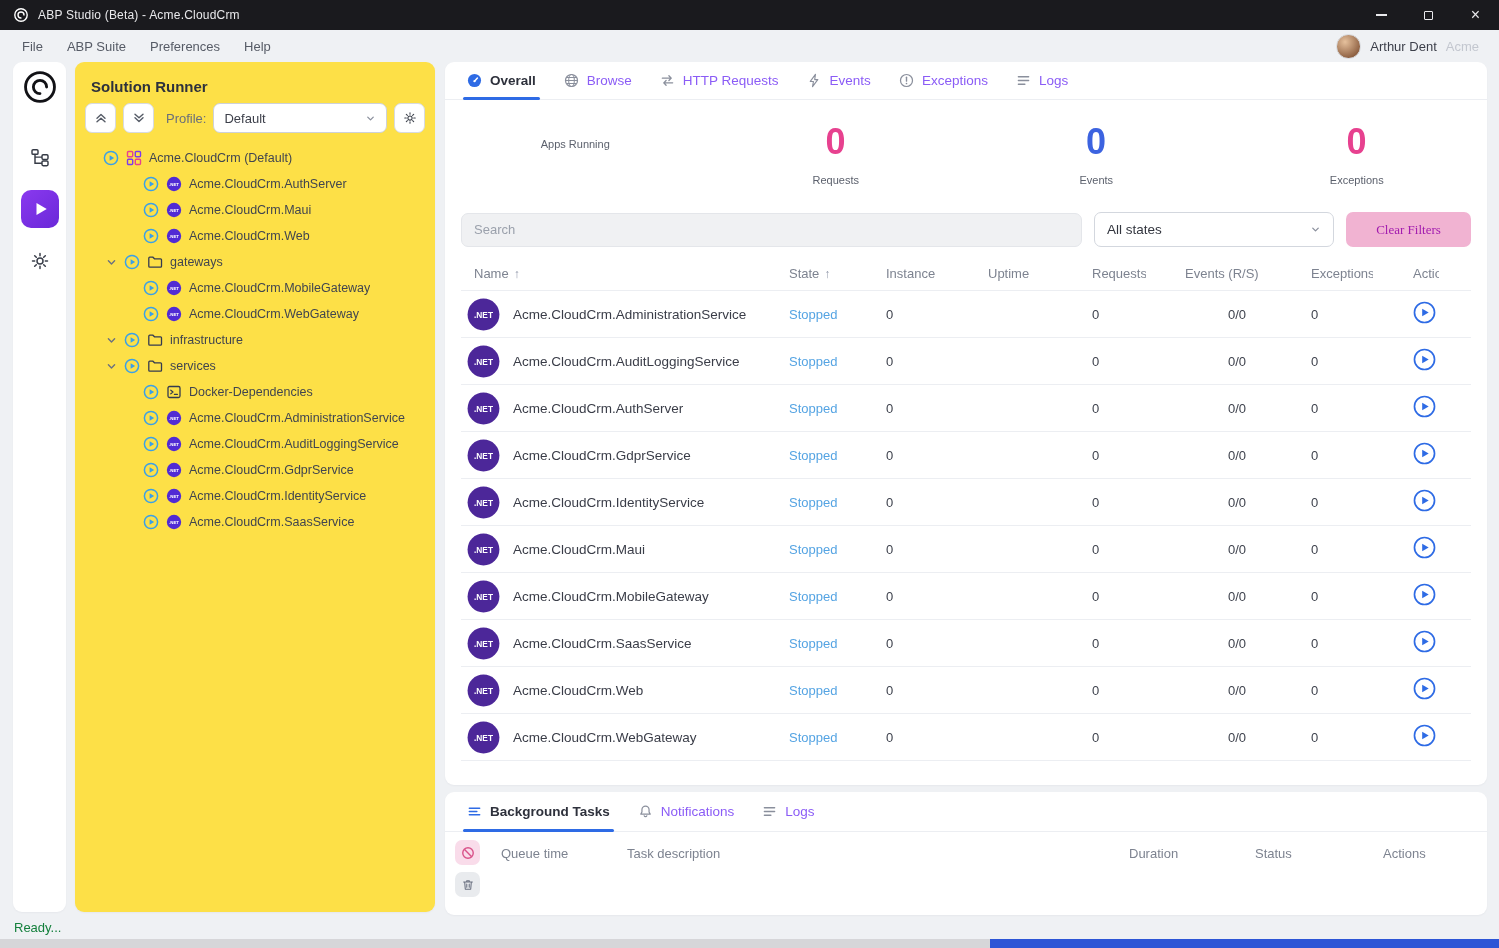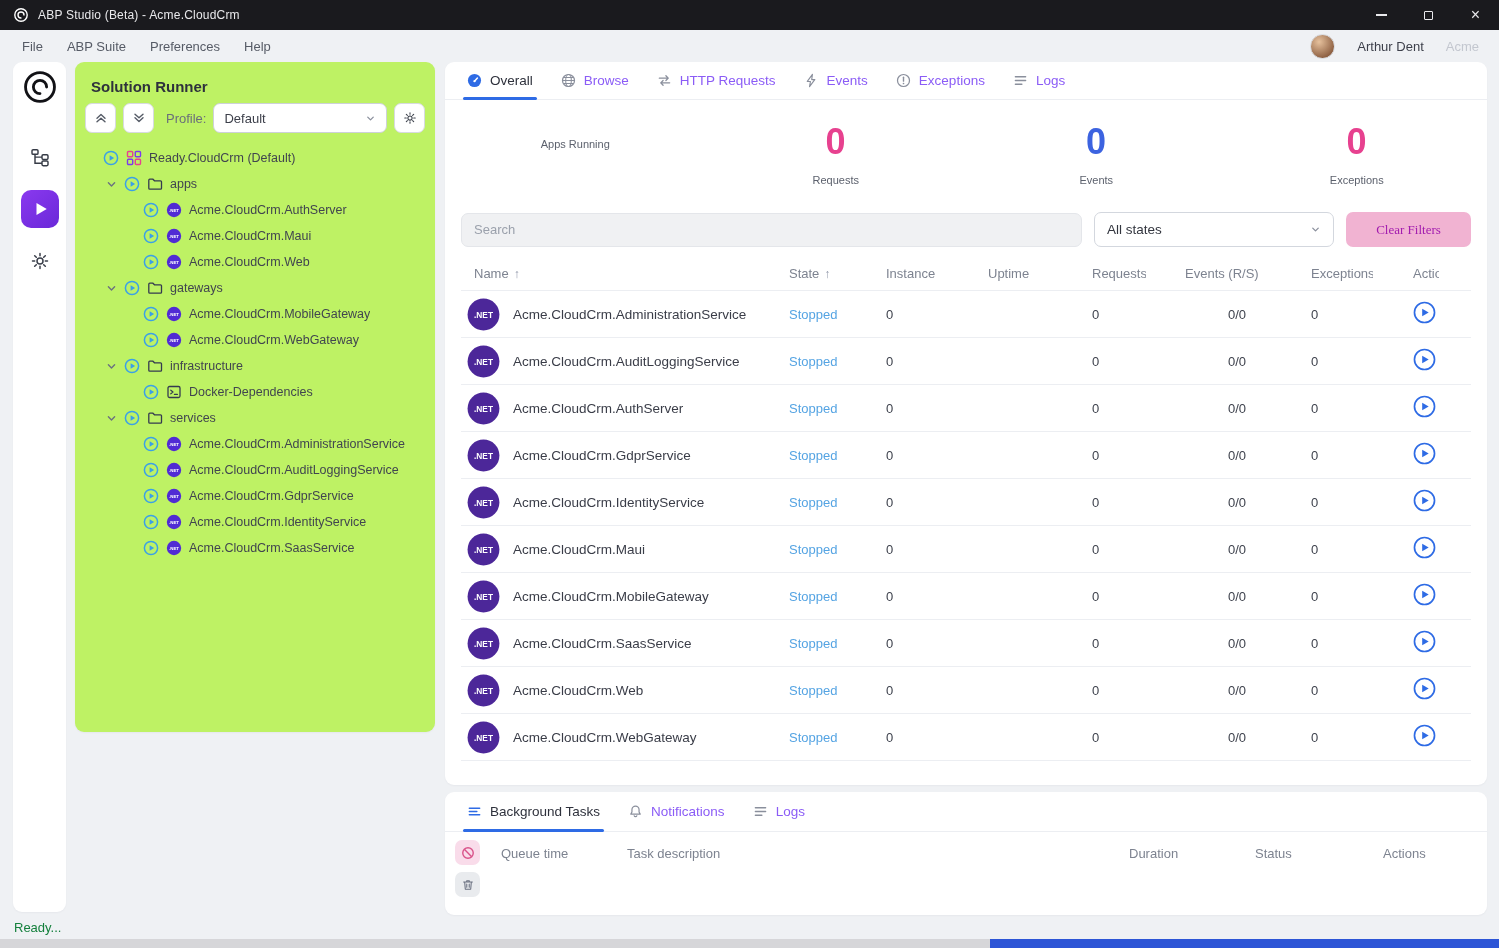--- a/index.html
+++ b/index.html
@@ -17,35 +17,35 @@
   .tb-title{font-size:12px;letter-spacing:.2px}
   .win-controls{margin-left:auto;display:flex;height:100%}
   .win-btn{width:47px;height:100%;display:flex;align-items:center;justify-content:center;font-size:16px;color:#e9e9ec}
   .g-min{width:11px;height:2px;background:#e9e9ec;display:inline-block}
   .g-max{width:9px;height:9px;border:1.2px solid #e9e9ec;border-radius:1px;display:inline-block}
 
   
   .menubar{position:absolute;left:0;top:30px;width:100%;height:32px;display:flex;align-items:center;padding:0 10px}
   .menu-items{display:flex;align-items:center}
   .menu-item{padding:0 12px;font-size:13px;color:#565b66}
-  .menu-right{margin-left:auto;display:flex;align-items:center;gap:22px;padding-right:10px}
+  .menu-right{margin-left:auto;display:flex;align-items:center;gap:9px;padding-right:10px}
   .avatar{width:25px;height:25px;border-radius:50%;background:radial-gradient(circle at 35% 30%,#e6c19d,#8d5f41 75%);border:1px solid #d8dade}
   .user-name{font-size:13px;color:#3c3f4a}
   .tenant-name{font-size:13px;color:#c3c7cf}
 
   
   .rail{position:absolute;left:13px;top:62px;width:53px;height:850px;background:#fff;border-radius:9px;display:flex;flex-direction:column;align-items:center;box-shadow:0 1px 2px rgba(25,30,50,.04)}
   .rail-logo{width:34px;height:34px;margin-top:8px}
   .rail-items{display:flex;flex-direction:column;align-items:center;margin-top:34px;gap:14px}
   .rail-btn{width:38px;height:38px;border-radius:10px;display:flex;align-items:center;justify-content:center}
   .rail-btn.active{background:linear-gradient(140deg,#8a39ef,#6a28d8)}
   .rail-ic{width:20px;height:20px}
 
   
-  .runner{position:absolute;left:75px;top:62px;width:360px;height:670px;background:#bef264;border-radius:9px;box-shadow:0 1px 2px rgba(25,30,50,.04)}
+  .runner{position:absolute;left:75px;top:62px;width:360px;height:850px;background:#fde047;border-radius:9px;box-shadow:0 1px 2px rgba(25,30,50,.04)}
   .runner-title{font-size:15px;font-weight:700;color:#2e313c;padding:16px 16px 0}
   .runner-toolbar{display:flex;align-items:center;gap:7px;padding:0 10px;margin-top:8px}
   .sq-btn{width:31px;height:30px;border:1px solid #d7dae0;border-radius:7px;background:#fff;display:flex;align-items:center;justify-content:center}
   .sq-btn .icon{width:14px;height:14px}
   .profile-label{font-size:13px;color:#6a6f7a;margin-left:5px;white-space:nowrap}
   .profile-select{flex:1;height:30px;border:1px solid #cdd1d9;border-radius:7px;display:flex;align-items:center;justify-content:space-between;padding:0 10px;font-size:13px;color:#3c3f4a;background:#fff}
   .sel-chev{width:11px;height:11px}
   .tree{margin-top:12px}
   .tree-row{height:26px;display:flex;align-items:center;font-size:12.5px;color:#41454f;gap:7px;white-space:nowrap}
   .tree-row.lvl0{padding-left:28px}
@@ -53,21 +53,21 @@
   .tree-row.lvl2{padding-left:68px}
   .t-ic{width:16px;height:16px}
   .chev{width:11px;height:11px}
   .tree-label{overflow:hidden;text-overflow:ellipsis}
 
   
   .main{position:absolute;left:445px;top:62px;width:1042px;height:723px;background:#fff;border-radius:9px;box-shadow:0 1px 2px rgba(25,30,50,.04)}
   .main-tabs,.bottom-tabs{display:flex;align-items:stretch;height:38px;border-bottom:1px solid #eceef2;padding:0 8px}
   .bottom-tabs{height:40px}
   .tab{position:relative;display:flex;align-items:center;gap:8px;padding:0 14px;font-size:13.5px;color:#8b5cf6}
-  .tab.active{color:#2e313c;font-weight:400}
+  .tab.active{color:#2e313c;font-weight:700}
   .tab.active::after{content:"";position:absolute;left:10px;right:10px;bottom:-1px;height:3px;border-radius:2px;background:#2e6be5}
   .tab-ic{width:15px;height:15px}
   .stats{display:flex;padding-top:24px}
   .stat{flex:1;text-align:center}
   .stat-value{font-size:36px;line-height:36px;font-weight:700;letter-spacing:.5px}
   .stat-label{font-size:11px;color:#5c616d;margin-top:14px}
   .filter-row{display:flex;align-items:center;gap:12px;padding:26px 16px 0}
   .search-input{flex:1;height:20px;background:#f0f1f3;border:1px solid #e4e6ea;border-radius:7px;padding:16px 12px;font-size:13px;color:#000000;outline:none;font-family:inherit}
   .search-input::placeholder{color:#9ba1ac}
   .state-select{width:240px;height:35px;background:#fff;border:1px solid #d3d7de;border-radius:7px;display:flex;align-items:center;justify-content:space-between;padding:5px 12px;font-size:13.5px;color:#33363f}
@@ -225,187 +225,168 @@
           </svg>
         </span>
         <span class="icon t-ic">
           <svg viewBox="0 0 16 16">
             <rect x="1.5" y="1.5" width="5.2" height="5.2" rx="1" fill="none" stroke="#e7418f" stroke-width="1.4"></rect>
             <rect x="9.3" y="1.5" width="5.2" height="5.2" rx="1" fill="none" stroke="#7c3aed" stroke-width="1.4"></rect>
             <rect x="1.5" y="9.3" width="5.2" height="5.2" rx="1" fill="none" stroke="#7c3aed" stroke-width="1.4"></rect>
             <rect x="9.3" y="9.3" width="5.2" height="5.2" rx="1" fill="none" stroke="#e7418f" stroke-width="1.4"></rect>
           </svg>
         </span>
-        <span class="tree-label">Ready.CloudCrm (Default)</span>
+        <span class="tree-label">Acme.CloudCrm (Default)</span>
+      </div>
+      <div class="tree-row lvl2">
+        <span class="icon t-ic">
+          <svg viewBox="0 0 16 16">
+            <circle cx="8" cy="8" r="6.6" fill="none" stroke="#3aa0e8" stroke-width="1.5"></circle>
+            <path d="M6.6 5.3v5.4L11.2 8z" fill="#3aa0e8"></path>
+          </svg>
+        </span>
+        <span class="icon t-ic">
+          <svg viewBox="0 0 16 16">
+            <circle cx="8" cy="8" r="7.2" fill="#512bd4"></circle>
+            <text x="8" y="9.9" font-size="4.4" fill="#fff" text-anchor="middle" font-weight="bold">.NET</text>
+          </svg>
+        </span>
+        <span class="tree-label">Acme.CloudCrm.AuthServer</span>
+      </div>
+      <div class="tree-row lvl2">
+        <span class="icon t-ic">
+          <svg viewBox="0 0 16 16">
+            <circle cx="8" cy="8" r="6.6" fill="none" stroke="#3aa0e8" stroke-width="1.5"></circle>
+            <path d="M6.6 5.3v5.4L11.2 8z" fill="#3aa0e8"></path>
+          </svg>
+        </span>
+        <span class="icon t-ic">
+          <svg viewBox="0 0 16 16">
+            <circle cx="8" cy="8" r="7.2" fill="#512bd4"></circle>
+            <text x="8" y="9.9" font-size="4.4" fill="#fff" text-anchor="middle" font-weight="bold">.NET</text>
+          </svg>
+        </span>
+        <span class="tree-label">Acme.CloudCrm.Maui</span>
+      </div>
+      <div class="tree-row lvl2">
+        <span class="icon t-ic">
+          <svg viewBox="0 0 16 16">
+            <circle cx="8" cy="8" r="6.6" fill="none" stroke="#3aa0e8" stroke-width="1.5"></circle>
+            <path d="M6.6 5.3v5.4L11.2 8z" fill="#3aa0e8"></path>
+          </svg>
+        </span>
+        <span class="icon t-ic">
+          <svg viewBox="0 0 16 16">
+            <circle cx="8" cy="8" r="7.2" fill="#512bd4"></circle>
+            <text x="8" y="9.9" font-size="4.4" fill="#fff" text-anchor="middle" font-weight="bold">.NET</text>
+          </svg>
+        </span>
+        <span class="tree-label">Acme.CloudCrm.Web</span>
       </div>
       <div class="tree-row lvl1">
         <span class="icon chev">
           <svg viewBox="0 0 12 12">
             <path d="M2.6 4.2L6 7.6l3.4-3.4" fill="none" stroke="#6a7080" stroke-width="1.5" stroke-linecap="round" stroke-linejoin="round"></path>
           </svg>
         </span>
         <span class="icon t-ic">
           <svg viewBox="0 0 16 16">
             <circle cx="8" cy="8" r="6.6" fill="none" stroke="#3aa0e8" stroke-width="1.5"></circle>
             <path d="M6.6 5.3v5.4L11.2 8z" fill="#3aa0e8"></path>
           </svg>
         </span>
         <span class="icon t-ic">
           <svg viewBox="0 0 16 16">
             <path d="M1.8 4.2c0-.6.4-1 1-1h3.1l1.6 1.6h6c.6 0 1 .4 1 1v6.4c0 .6-.4 1-1 1H2.8c-.6 0-1-.4-1-1z" fill="none" stroke="#343a50" stroke-width="1.3"></path>
           </svg>
         </span>
-        <span class="tree-label">apps</span>
-      </div>
-      <div class="tree-row lvl2">
-        <span class="icon t-ic">
-          <svg viewBox="0 0 16 16">
-            <circle cx="8" cy="8" r="6.6" fill="none" stroke="#3aa0e8" stroke-width="1.5"></circle>
-            <path d="M6.6 5.3v5.4L11.2 8z" fill="#3aa0e8"></path>
-          </svg>
-        </span>
-        <span class="icon t-ic">
-          <svg viewBox="0 0 16 16">
-            <circle cx="8" cy="8" r="7.2" fill="#512bd4"></circle>
-            <text x="8" y="9.9" font-size="4.4" fill="#fff" text-anchor="middle" font-weight="bold">.NET</text>
-          </svg>
-        </span>
-        <span class="tree-label">Acme.CloudCrm.AuthServer</span>
-      </div>
-      <div class="tree-row lvl2">
-        <span class="icon t-ic">
-          <svg viewBox="0 0 16 16">
-            <circle cx="8" cy="8" r="6.6" fill="none" stroke="#3aa0e8" stroke-width="1.5"></circle>
-            <path d="M6.6 5.3v5.4L11.2 8z" fill="#3aa0e8"></path>
-          </svg>
-        </span>
-        <span class="icon t-ic">
-          <svg viewBox="0 0 16 16">
-            <circle cx="8" cy="8" r="7.2" fill="#512bd4"></circle>
-            <text x="8" y="9.9" font-size="4.4" fill="#fff" text-anchor="middle" font-weight="bold">.NET</text>
-          </svg>
-        </span>
-        <span class="tree-label">Acme.CloudCrm.Maui</span>
-      </div>
-      <div class="tree-row lvl2">
-        <span class="icon t-ic">
-          <svg viewBox="0 0 16 16">
-            <circle cx="8" cy="8" r="6.6" fill="none" stroke="#3aa0e8" stroke-width="1.5"></circle>
-            <path d="M6.6 5.3v5.4L11.2 8z" fill="#3aa0e8"></path>
-          </svg>
-        </span>
-        <span class="icon t-ic">
-          <svg viewBox="0 0 16 16">
-            <circle cx="8" cy="8" r="7.2" fill="#512bd4"></circle>
-            <text x="8" y="9.9" font-size="4.4" fill="#fff" text-anchor="middle" font-weight="bold">.NET</text>
-          </svg>
-        </span>
-        <span class="tree-label">Acme.CloudCrm.Web</span>
+        <span class="tree-label">gateways</span>
+      </div>
+      <div class="tree-row lvl2">
+        <span class="icon t-ic">
+          <svg viewBox="0 0 16 16">
+            <circle cx="8" cy="8" r="6.6" fill="none" stroke="#3aa0e8" stroke-width="1.5"></circle>
+            <path d="M6.6 5.3v5.4L11.2 8z" fill="#3aa0e8"></path>
+          </svg>
+        </span>
+        <span class="icon t-ic">
+          <svg viewBox="0 0 16 16">
+            <circle cx="8" cy="8" r="7.2" fill="#512bd4"></circle>
+            <text x="8" y="9.9" font-size="4.4" fill="#fff" text-anchor="middle" font-weight="bold">.NET</text>
+          </svg>
+        </span>
+        <span class="tree-label">Acme.CloudCrm.MobileGateway</span>
+      </div>
+      <div class="tree-row lvl2">
+        <span class="icon t-ic">
+          <svg viewBox="0 0 16 16">
+            <circle cx="8" cy="8" r="6.6" fill="none" stroke="#3aa0e8" stroke-width="1.5"></circle>
+            <path d="M6.6 5.3v5.4L11.2 8z" fill="#3aa0e8"></path>
+          </svg>
+        </span>
+        <span class="icon t-ic">
+          <svg viewBox="0 0 16 16">
+            <circle cx="8" cy="8" r="7.2" fill="#512bd4"></circle>
+            <text x="8" y="9.9" font-size="4.4" fill="#fff" text-anchor="middle" font-weight="bold">.NET</text>
+          </svg>
+        </span>
+        <span class="tree-label">Acme.CloudCrm.WebGateway</span>
       </div>
       <div class="tree-row lvl1">
         <span class="icon chev">
           <svg viewBox="0 0 12 12">
             <path d="M2.6 4.2L6 7.6l3.4-3.4" fill="none" stroke="#6a7080" stroke-width="1.5" stroke-linecap="round" stroke-linejoin="round"></path>
           </svg>
         </span>
         <span class="icon t-ic">
           <svg viewBox="0 0 16 16">
             <circle cx="8" cy="8" r="6.6" fill="none" stroke="#3aa0e8" stroke-width="1.5"></circle>
             <path d="M6.6 5.3v5.4L11.2 8z" fill="#3aa0e8"></path>
           </svg>
         </span>
         <span class="icon t-ic">
           <svg viewBox="0 0 16 16">
             <path d="M1.8 4.2c0-.6.4-1 1-1h3.1l1.6 1.6h6c.6 0 1 .4 1 1v6.4c0 .6-.4 1-1 1H2.8c-.6 0-1-.4-1-1z" fill="none" stroke="#343a50" stroke-width="1.3"></path>
           </svg>
         </span>
-        <span class="tree-label">gateways</span>
-      </div>
-      <div class="tree-row lvl2">
-        <span class="icon t-ic">
-          <svg viewBox="0 0 16 16">
-            <circle cx="8" cy="8" r="6.6" fill="none" stroke="#3aa0e8" stroke-width="1.5"></circle>
-            <path d="M6.6 5.3v5.4L11.2 8z" fill="#3aa0e8"></path>
-          </svg>
-        </span>
-        <span class="icon t-ic">
-          <svg viewBox="0 0 16 16">
-            <circle cx="8" cy="8" r="7.2" fill="#512bd4"></circle>
-            <text x="8" y="9.9" font-size="4.4" fill="#fff" text-anchor="middle" font-weight="bold">.NET</text>
-          </svg>
-        </span>
-        <span class="tree-label">Acme.CloudCrm.MobileGateway</span>
-      </div>
-      <div class="tree-row lvl2">
-        <span class="icon t-ic">
-          <svg viewBox="0 0 16 16">
-            <circle cx="8" cy="8" r="6.6" fill="none" stroke="#3aa0e8" stroke-width="1.5"></circle>
-            <path d="M6.6 5.3v5.4L11.2 8z" fill="#3aa0e8"></path>
-          </svg>
-        </span>
-        <span class="icon t-ic">
-          <svg viewBox="0 0 16 16">
-            <circle cx="8" cy="8" r="7.2" fill="#512bd4"></circle>
-            <text x="8" y="9.9" font-size="4.4" fill="#fff" text-anchor="middle" font-weight="bold">.NET</text>
-          </svg>
-        </span>
-        <span class="tree-label">Acme.CloudCrm.WebGateway</span>
+        <span class="tree-label">infrastructure</span>
       </div>
       <div class="tree-row lvl1">
         <span class="icon chev">
           <svg viewBox="0 0 12 12">
             <path d="M2.6 4.2L6 7.6l3.4-3.4" fill="none" stroke="#6a7080" stroke-width="1.5" stroke-linecap="round" stroke-linejoin="round"></path>
           </svg>
         </span>
         <span class="icon t-ic">
           <svg viewBox="0 0 16 16">
             <circle cx="8" cy="8" r="6.6" fill="none" stroke="#3aa0e8" stroke-width="1.5"></circle>
             <path d="M6.6 5.3v5.4L11.2 8z" fill="#3aa0e8"></path>
           </svg>
         </span>
         <span class="icon t-ic">
           <svg viewBox="0 0 16 16">
             <path d="M1.8 4.2c0-.6.4-1 1-1h3.1l1.6 1.6h6c.6 0 1 .4 1 1v6.4c0 .6-.4 1-1 1H2.8c-.6 0-1-.4-1-1z" fill="none" stroke="#343a50" stroke-width="1.3"></path>
           </svg>
         </span>
-        <span class="tree-label">infrastructure</span>
+        <span class="tree-label">services</span>
       </div>
       <div class="tree-row lvl2">
         <span class="icon t-ic">
           <svg viewBox="0 0 16 16">
             <circle cx="8" cy="8" r="6.6" fill="none" stroke="#3aa0e8" stroke-width="1.5"></circle>
             <path d="M6.6 5.3v5.4L11.2 8z" fill="#3aa0e8"></path>
           </svg>
         </span>
         <span class="icon t-ic">
           <svg viewBox="0 0 16 16">
             <rect x="2" y="2.5" width="12" height="11" rx="1.5" fill="none" stroke="#343a50" stroke-width="1.3"></rect>
             <path d="M4.8 6.2l2.2 1.8-2.2 1.8M8.4 10.4h3" fill="none" stroke="#343a50" stroke-width="1.2" stroke-linecap="round" stroke-linejoin="round"></path>
           </svg>
         </span>
         <span class="tree-label">Docker-Dependencies</span>
-      </div>
-      <div class="tree-row lvl1">
-        <span class="icon chev">
-          <svg viewBox="0 0 12 12">
-            <path d="M2.6 4.2L6 7.6l3.4-3.4" fill="none" stroke="#6a7080" stroke-width="1.5" stroke-linecap="round" stroke-linejoin="round"></path>
-          </svg>
-        </span>
-        <span class="icon t-ic">
-          <svg viewBox="0 0 16 16">
-            <circle cx="8" cy="8" r="6.6" fill="none" stroke="#3aa0e8" stroke-width="1.5"></circle>
-            <path d="M6.6 5.3v5.4L11.2 8z" fill="#3aa0e8"></path>
-          </svg>
-        </span>
-        <span class="icon t-ic">
-          <svg viewBox="0 0 16 16">
-            <path d="M1.8 4.2c0-.6.4-1 1-1h3.1l1.6 1.6h6c.6 0 1 .4 1 1v6.4c0 .6-.4 1-1 1H2.8c-.6 0-1-.4-1-1z" fill="none" stroke="#343a50" stroke-width="1.3"></path>
-          </svg>
-        </span>
-        <span class="tree-label">services</span>
       </div>
       <div class="tree-row lvl2">
         <span class="icon t-ic">
           <svg viewBox="0 0 16 16">
             <circle cx="8" cy="8" r="6.6" fill="none" stroke="#3aa0e8" stroke-width="1.5"></circle>
             <path d="M6.6 5.3v5.4L11.2 8z" fill="#3aa0e8"></path>
           </svg>
         </span>
         <span class="icon t-ic">
           <svg viewBox="0 0 16 16">

